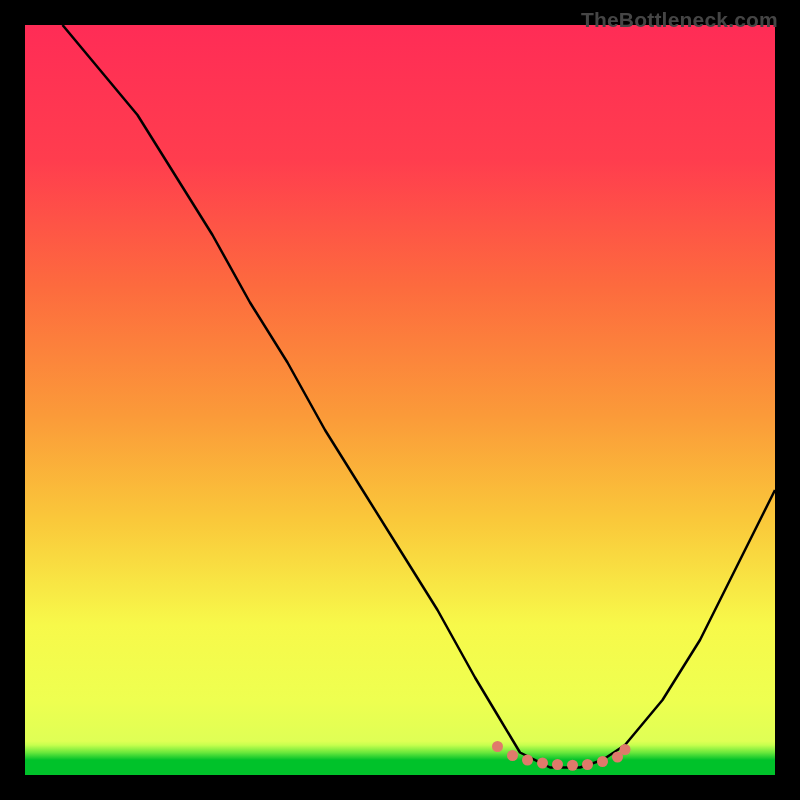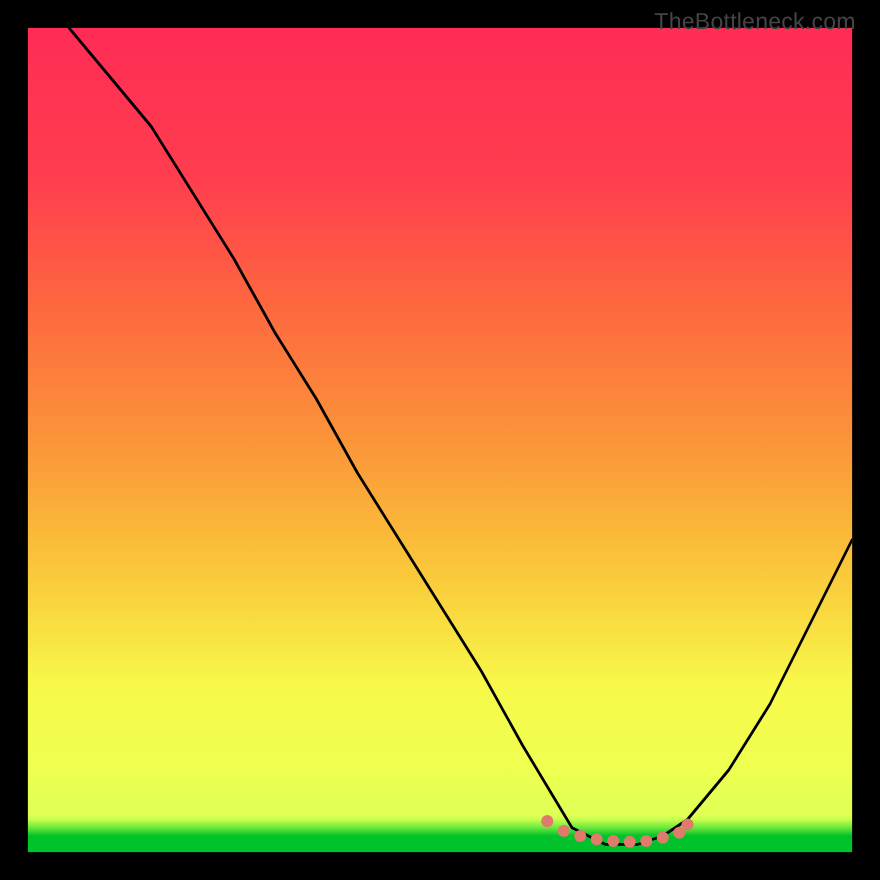--- a/index.html
+++ b/index.html
@@ -31,21 +31,21 @@
     top: 0;
     width: 750px;
     height: 750px;
   }
   .watermark {
     position: absolute;
     top: 8px;
     right: 22px;
     color: #454545;
     font-size: 21px;
-    font-weight: 400;
+    font-weight: 700;
     letter-spacing: 0.2px;
   }
   svg.curve {
     position: absolute;
     left: 0;
     top: 0;
     width: 750px;
     height: 750px;
   }
 </style>

